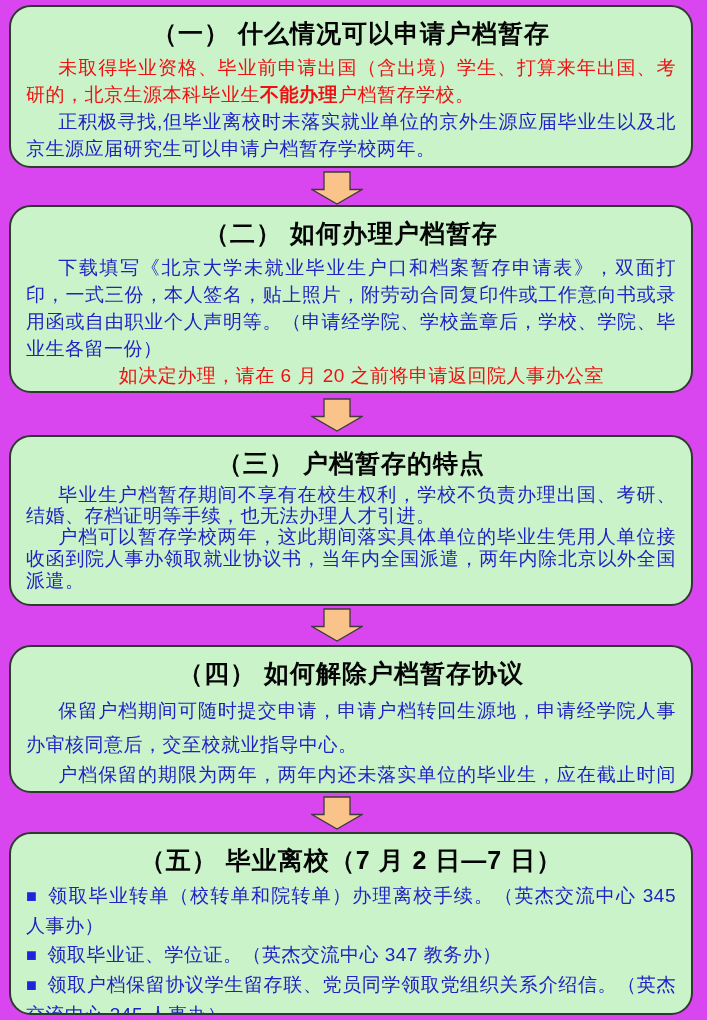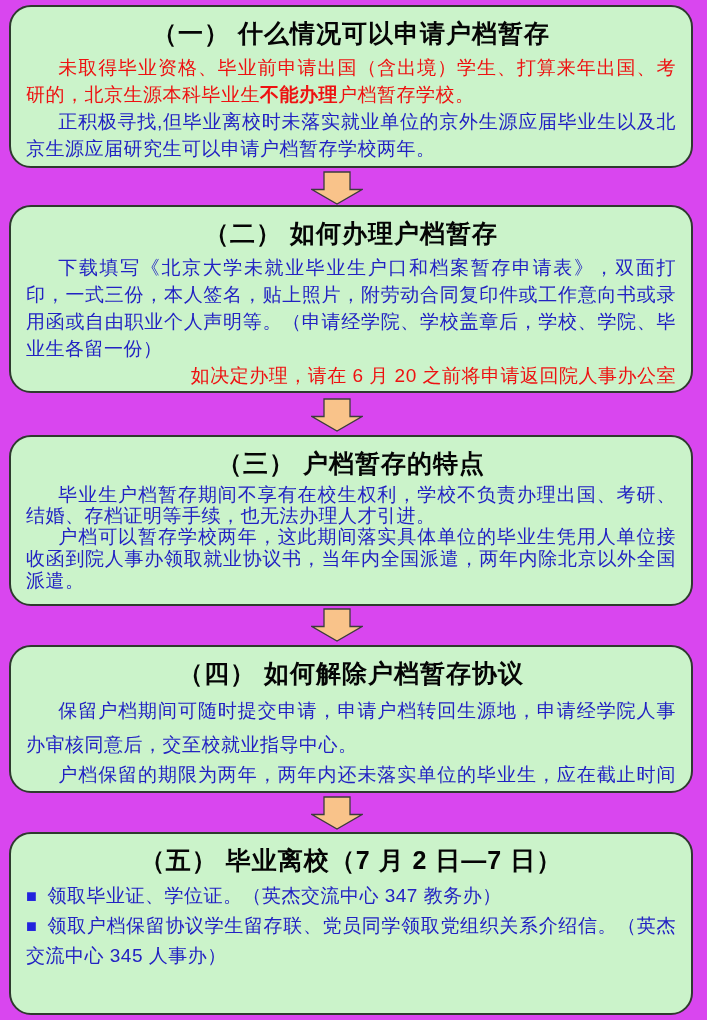--- a/index.html
+++ b/index.html
@@ -34,21 +34,21 @@
     margin:0;
     font-size:19px;
     line-height:27px;
     text-align:justify;
     text-indent:1.7em;
     letter-spacing:0.5px;
   }
   .blue{color:#2222c3;}
   .red{color:#ee1111;}
   .red b{font-weight:bold;}
-  .red-line{text-indent:1.1em;text-align:right;}
+  .red-line{text-indent:1.1em;text-align:center;}
   .bullet-para{
     margin:0;
     font-size:19px;
     line-height:29px;
     text-align:justify;
     text-indent:0;
     letter-spacing:0.5px;
     color:#2222c3;
   }
   .bullet-marker{
@@ -111,17 +111,18 @@
   </section>
 
   <div class="flow-arrow" style="top:796px;">
     <svg width="52" height="34" viewBox="0 0 52 34">
       <polygon points="13,1 39,1 39,18.5 51,18.5 26,33 1,18.5 13,18.5" fill="#f9c38a" stroke="#3c3c3c" stroke-width="1.3"></polygon>
     </svg>
   </div>
 
   <section class="box" style="top:832px;height:183px;">
     <h2 class="box-title">（五） 毕业离校（7 月 2 日—7 日）</h2>
+    <p class="bullet-para"><span class="bullet-marker">■</span><span>领取毕业转单（校转单和院转单）办理离校手续。（英杰交流中心 345 人事办）</span></p>
     <p class="bullet-para"><span class="bullet-marker">■</span><span>领取毕业证、学位证。（英杰交流中心 347 教务办）</span></p>
     <p class="bullet-para"><span class="bullet-marker">■</span><span>领取户档保留协议学生留存联、党员同学领取党组织关系介绍信。（英杰交流中心 345 人事办）</span></p>
   </section>
 
 </div>
 
 </body></html>

